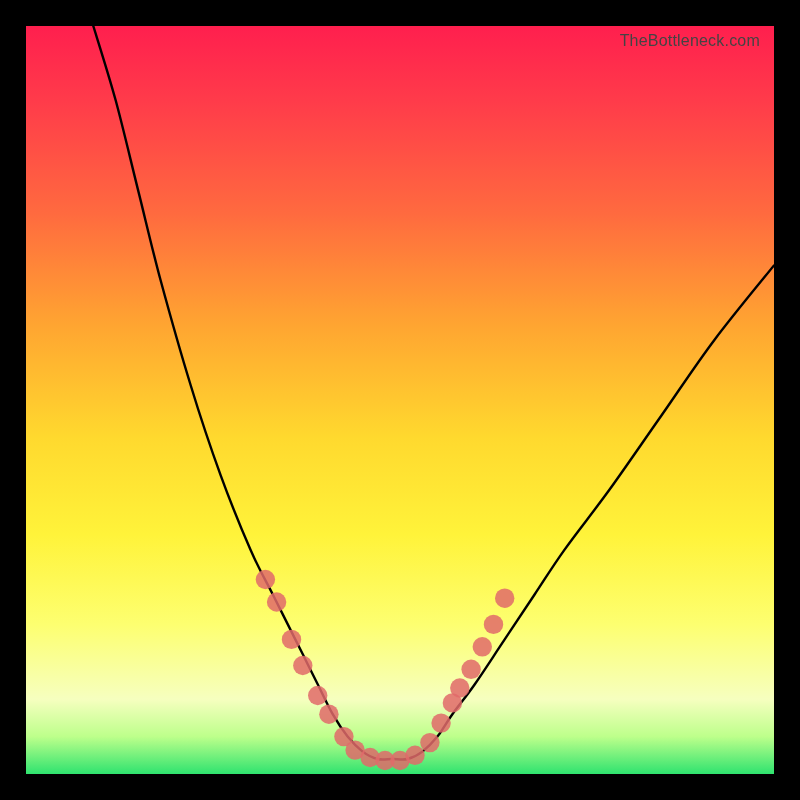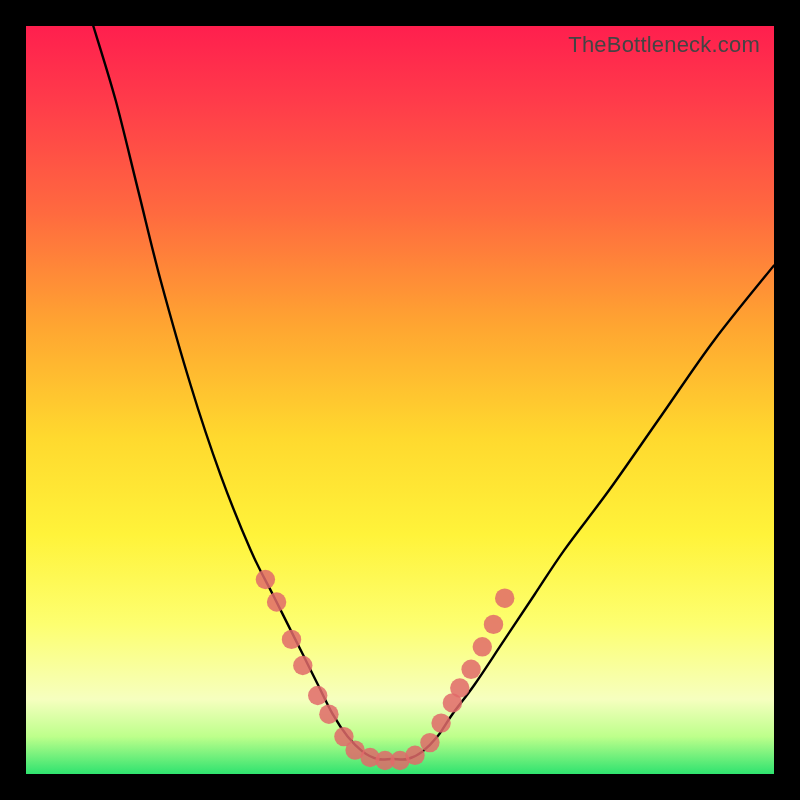--- a/index.html
+++ b/index.html
@@ -34,21 +34,21 @@
       #fdff70 80%,
       #f6ffbf 90%,
       #bdff8b 95%,
       #2fe36f 100%);
   }
   .watermark {
     position: absolute;
     top: 6px;
     right: 14px;
     color: #444;
-    font-size: 22px;
+    font-size: 16px;
     font-weight: 500;
     letter-spacing: 0.2px;
     user-select: none;
   }
   svg.overlay {
     position: absolute;
     left: 0;
     top: 0;
     width: 748px;
     height: 748px;

